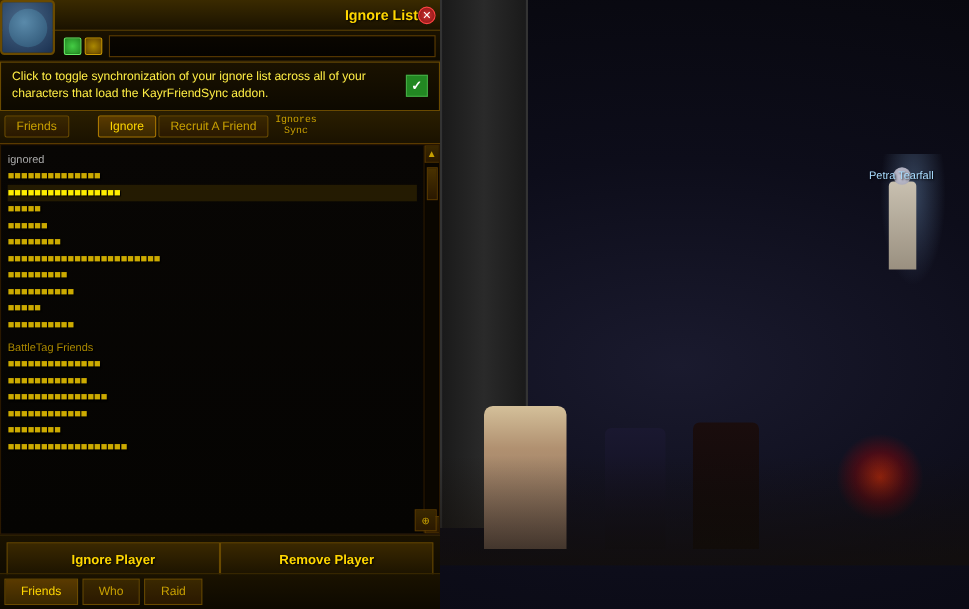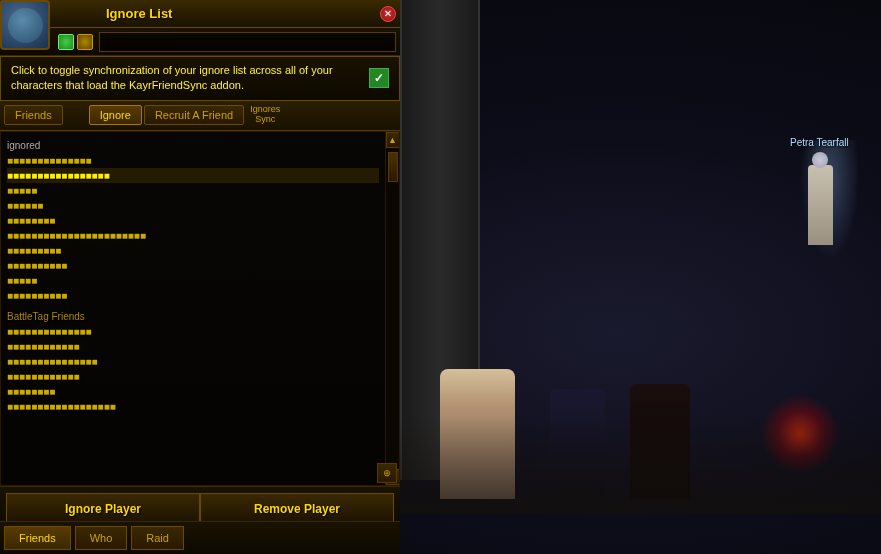--- a/index.html
+++ b/index.html
@@ -90,21 +90,21 @@
 
     .avatar-inner {
       width: 35px;
       height: 35px;
       background: radial-gradient(circle at 40% 35%, #5a8aaa, #2a5070);
       border-radius: 50%;
     }
 
     .ignore-list-title {
       flex: 1;
-      text-align: left;
+      text-align: right;
       color: #ffd700;
       font-size: 13px;
       font-weight: bold;
       text-shadow: 1px 1px 2px #000;
       margin-left: 50px;
     }
 
     .close-btn {
       width: 16px;
       height: 16px;
@@ -195,20 +195,21 @@
       align-items: center;
       margin-left: 4px;
       cursor: pointer;
     }
 
     .ignores-sync-label {
       color: #c8a000;
       font-size: 9px;
       line-height: 1.1;
       text-align: right;
+      font-family: Liberation Mono, monospace;
     }
 
     
     .list-area {
       background: linear-gradient(to bottom, #080604, #050402);
       border: 1px solid #2a1800;
       height: 355px;
       overflow: hidden;
       position: relative;
       display: flex;
@@ -341,21 +342,21 @@
     }
 
     .bottom-tab.active {
       background: linear-gradient(to bottom, #5a3a00, #3a2800);
       color: #ffd700;
     }
 
     
     .nametag {
       position: absolute;
-      top: 137px;
+      top: 155px;
       left: 790px;
       color: #aaddff;
       font-size: 10px;
       text-shadow: 1px 1px 2px #000;
       white-space: nowrap;
     }
 
     
     .ground {
       position: absolute;

